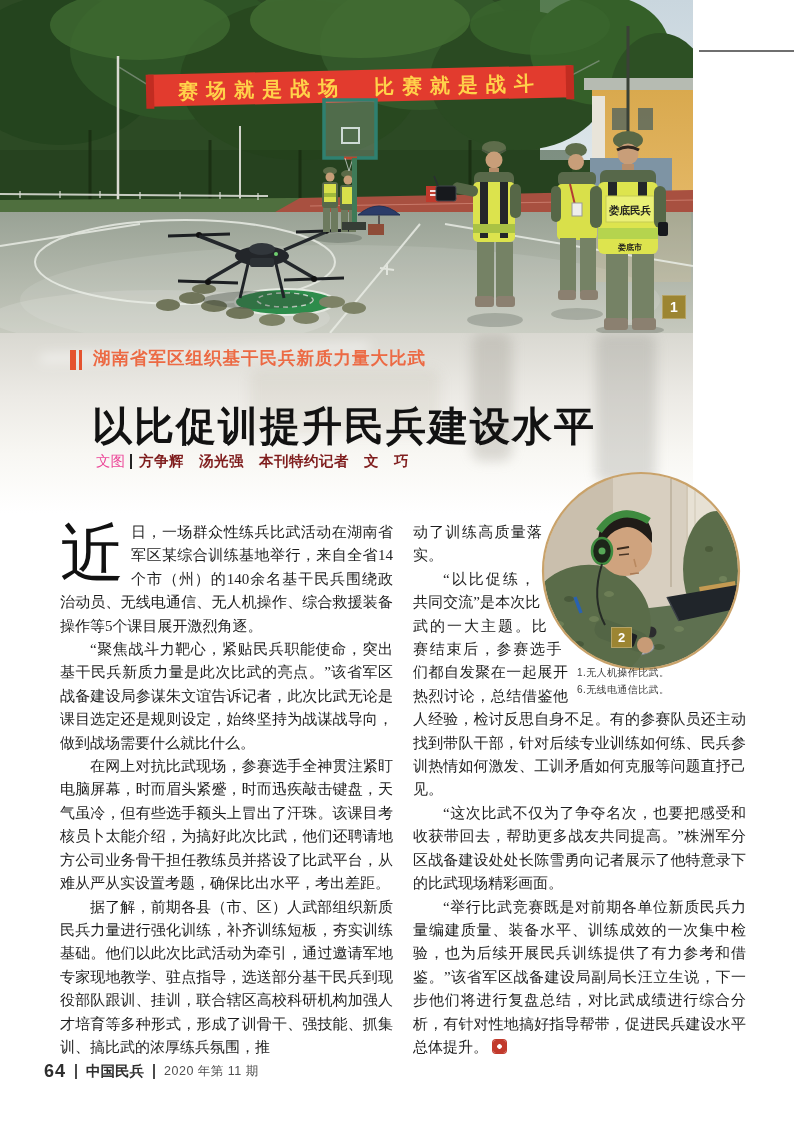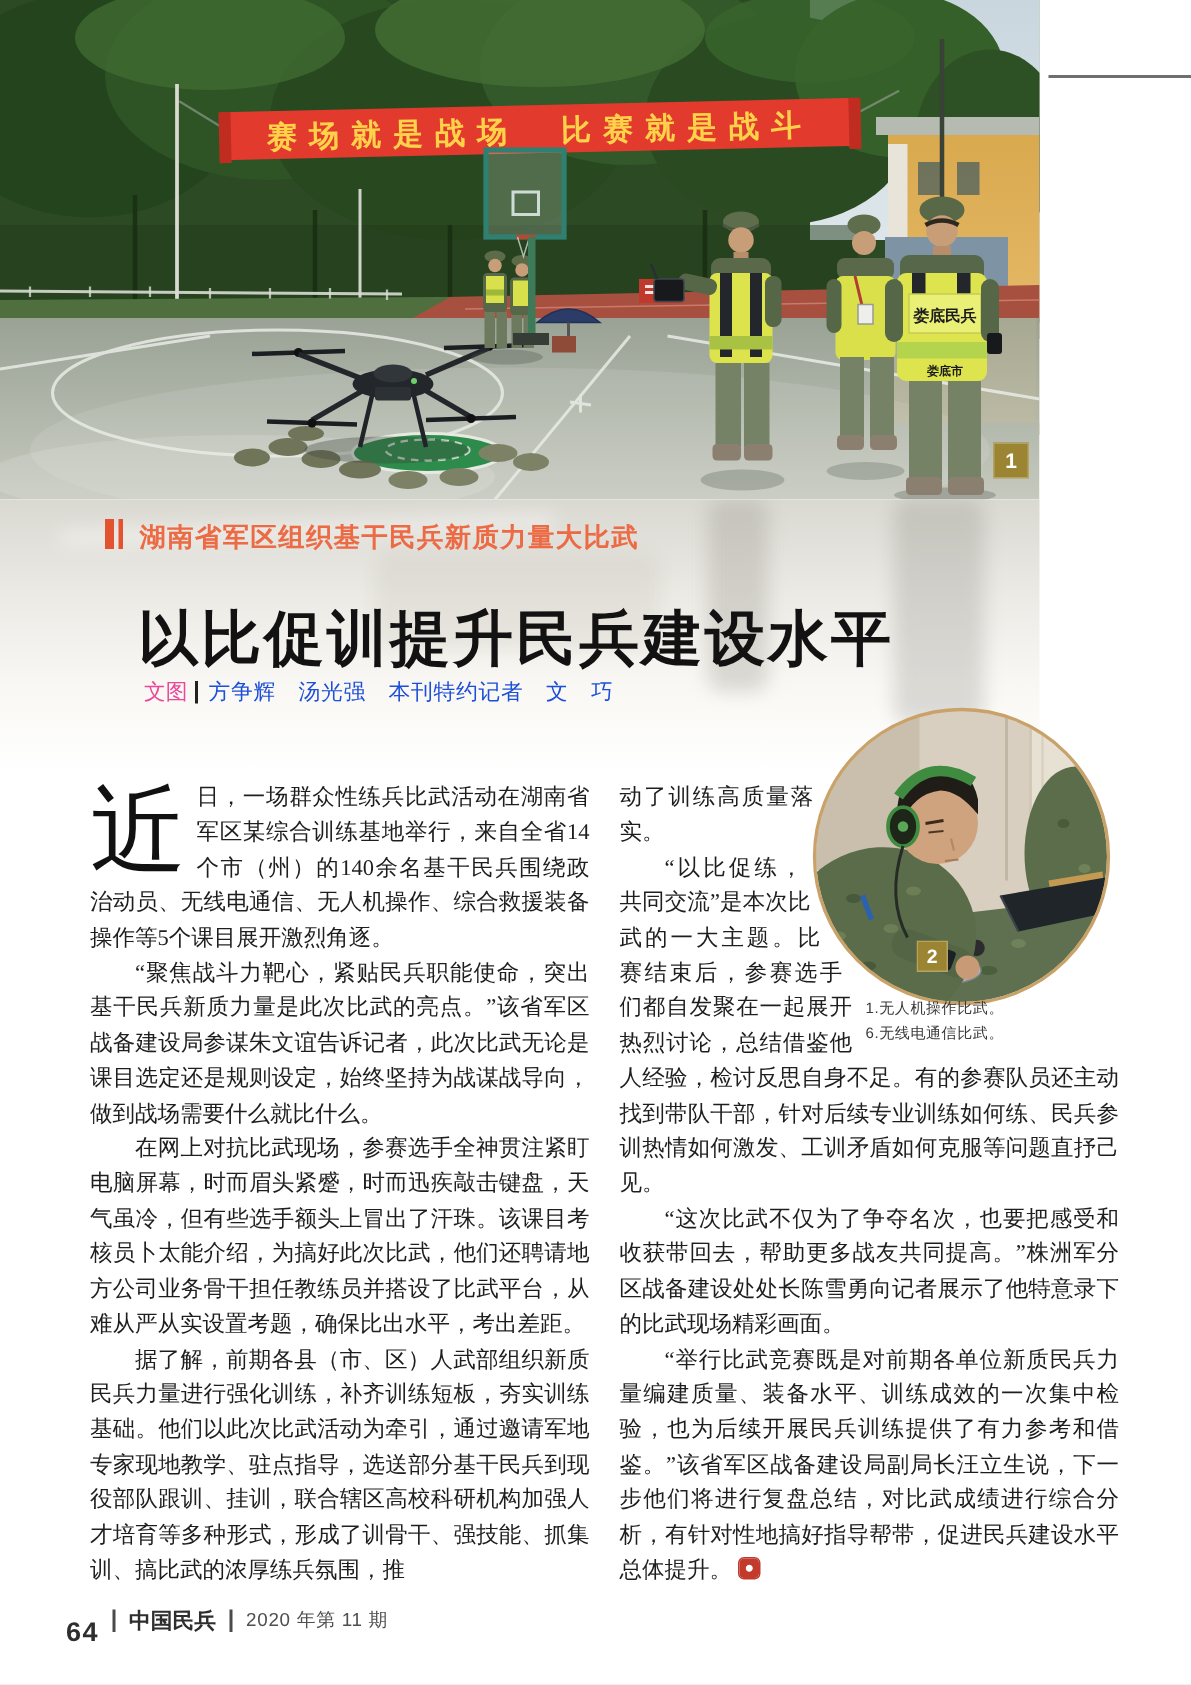--- a/index.html
+++ b/index.html
@@ -24,36 +24,36 @@
     background:linear-gradient(180deg,#d9d8d1 0%,#eceae5 32%,#f8f7f3 62%,#ffffff 92%);
     overflow:hidden;
   }
   .fade-zone .ghost{position:absolute;filter:blur(6px);border-radius:10px;}
   .g1{left:472px;top:0;width:40px;height:128px;background:rgba(148,146,136,.30);}
   .g2{left:596px;top:0;width:60px;height:150px;background:rgba(138,138,128,.27);}
   .g3{left:250px;top:36px;width:190px;height:64px;background:rgba(175,168,152,.16);}
   .g4{left:40px;top:16px;width:330px;height:8px;background:rgba(255,255,255,.55);filter:blur(2px);transform:rotate(-2deg);}
   
   .section-header{
-    position:absolute;left:70px;top:346px;display:flex;align-items:flex-start;
+    position:absolute;left:70px;top:346px;display:flex;align-items:flex-end;
     font-family:"Liberation Sans","DejaVu Sans",sans-serif;
   }
   .section-bar-a{width:6px;height:20px;background:#e4532f;margin-right:3px;}
   .section-bar-b{width:3px;height:20px;background:#e4532f;margin-right:11px;}
   .section-label{font-size:17.5px;font-weight:bold;color:#ec6a44;letter-spacing:1px;}
   .article-title{
     position:absolute;left:92px;top:379px;
     font-family:"Liberation Sans","DejaVu Sans",sans-serif;
     font-size:40px;font-weight:900;color:#121212;letter-spacing:2px;line-height:1;
   }
   .byline{position:absolute;left:96px;top:452px;display:flex;align-items:center;font-size:14.5px;}
   .byline-prefix{font-family:"Liberation Serif","DejaVu Serif",serif;color:#ec4899;}
   .byline-sep{display:inline-block;width:2px;height:15px;background:#222;margin:0 7px 0 5px;}
   .byline-authors{
-    font-family:"Liberation Sans","DejaVu Sans",sans-serif;font-weight:normal;color:#1d4ed8;letter-spacing:.5px;
+    font-family:"Liberation Sans","DejaVu Sans",sans-serif;font-weight:bold;color:#7f1d1d;letter-spacing:.5px;
   }
   
   .body-columns{
     position:absolute;left:60px;top:521px;width:686px;display:flex;gap:20px;
     font-size:15px;line-height:23.4px;text-align:justify;color:#1e1e1e;
   }
   .col{width:333px;}
   .col p{margin:0;}
   .col p.indent{text-indent:2em;font-family:Liberation Serif, serif;}
   .dropcap{
@@ -76,21 +76,21 @@
   .photo-caption{
     position:absolute;left:577px;top:664px;width:176px;
     font-family:"Liberation Sans","DejaVu Sans",sans-serif;
     font-size:10px;line-height:1.72;color:#3a3a3a;letter-spacing:.4px;
   }
   
   .footer{
     position:absolute;left:44px;top:1061px;display:flex;align-items:center;
     font-family:"Liberation Sans","DejaVu Sans",sans-serif;color:#2e2e2e;
   }
-  .footer .page-num{font-size:18px;font-weight:bold;letter-spacing:1px;margin-top:17px;}
+  .footer .page-num{font-size:18px;font-weight:bold;letter-spacing:1px;}
   .footer .sep{display:inline-block;width:2px;height:15px;background:#4a4a4a;margin:0 9px;}
   .footer .mag{font-size:14.5px;font-weight:bold;}
   .footer .issue{font-size:12.5px;color:#4f4f4f;letter-spacing:.5px;}
 </style>
 </head>
 <body>
 
 <div class="page">
 
   <div class="hero">

